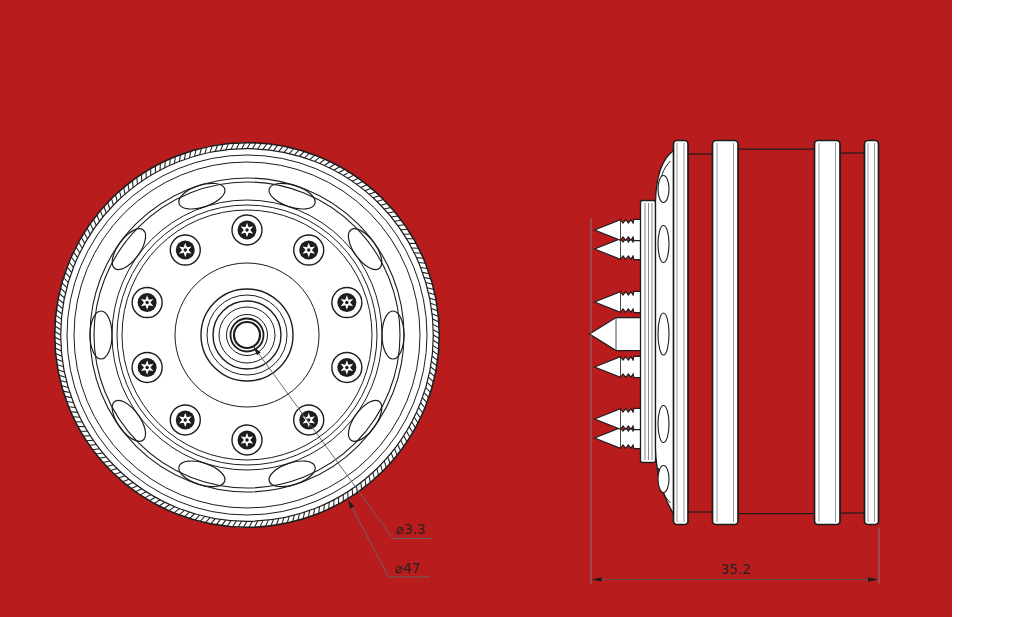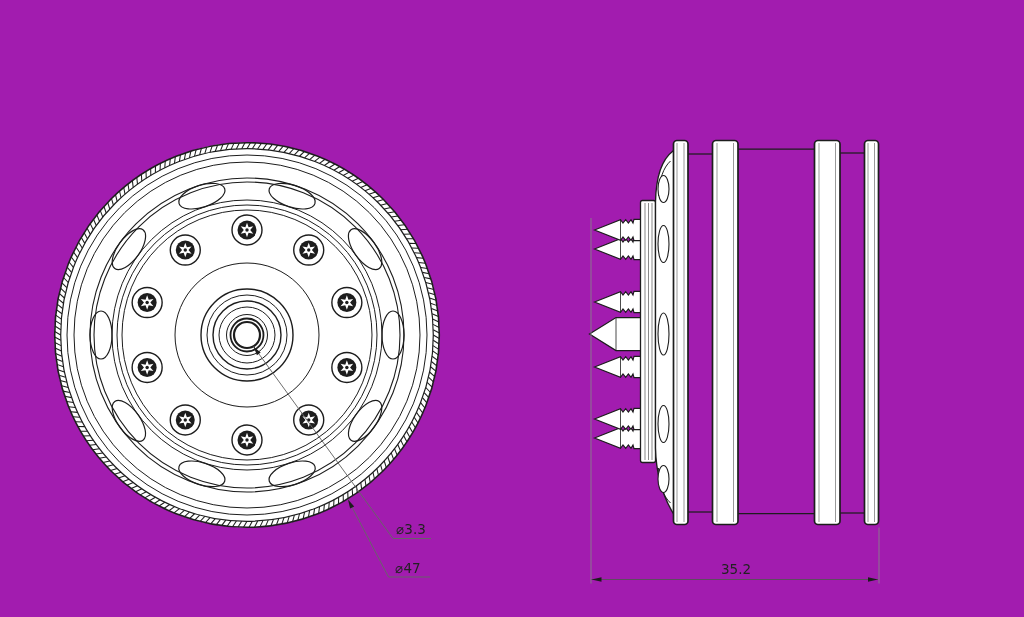--- a/index.html
+++ b/index.html
@@ -1,16 +1,16 @@
 <!DOCTYPE html>
 <html><head>
 <meta charset="utf-8">
 <style>
   html,body{margin:0;padding:0;background:#fff;}
-  .canvas{position:relative;width:1024px;height:617px;background:#a21caf;overflow:hidden;
+  .canvas{position:relative;width:952px;height:617px;background:#b91c1c;overflow:hidden;
           font-family:"DejaVu Sans", sans-serif;}
   svg{display:block;}
   .dim-text{font:13.5px "DejaVu Sans", sans-serif;fill:#222222;}
 </style>
 </head>
 <body>
 
 <div class="canvas">
 <svg id="drawing-svg" width="1024" height="617" viewBox="0 0 1024 617">
 

